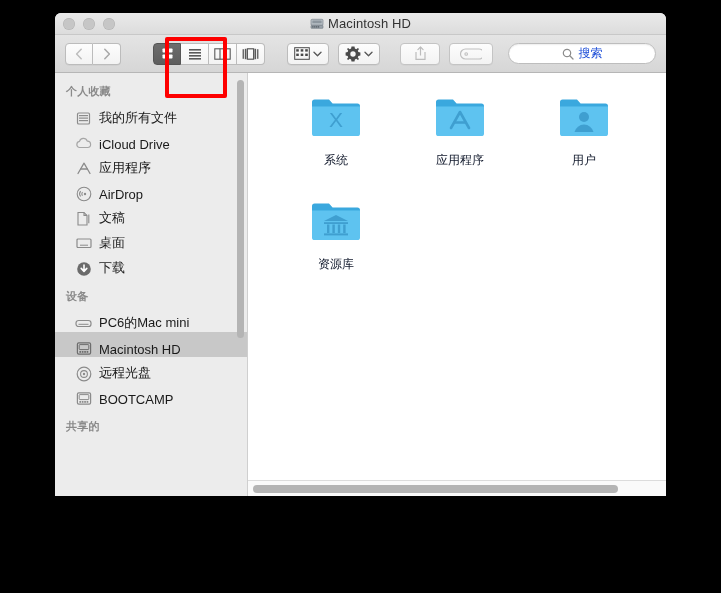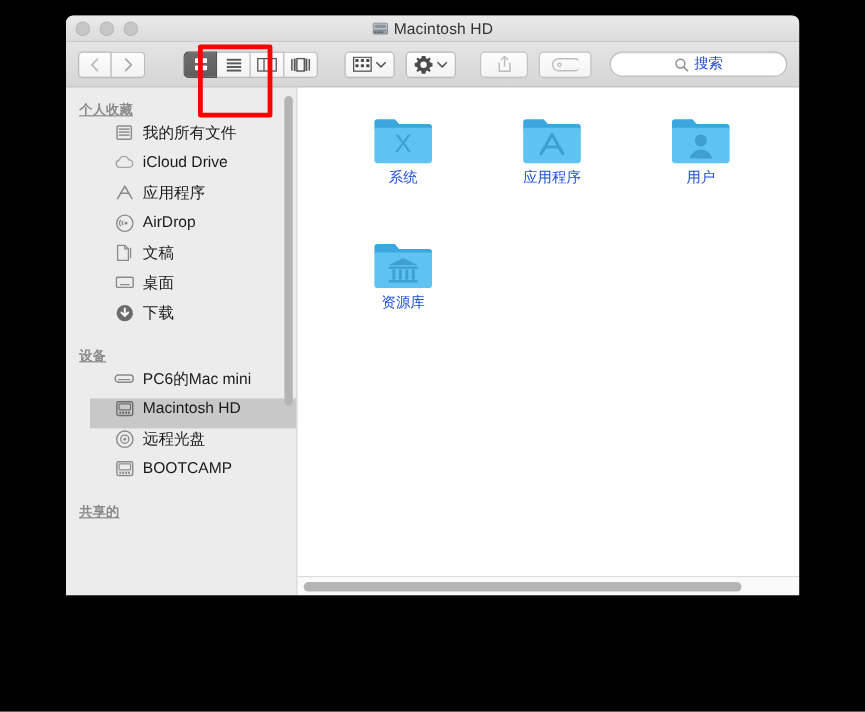--- a/index.html
+++ b/index.html
@@ -165,32 +165,30 @@
     overflow: hidden;
     flex: 0 0 auto;
     padding-top: 7px;
   }
   .sb-header {
     font-size: 11px;
     font-weight: bold;
     color: #8a8a8a;
     padding: 4px 0 3px 11px;
     letter-spacing: 0.2px;
-    text-decoration: underline;
   }
   .sb-item {
     height: 25px;
     display: flex;
-    align-items: flex-start;
+    align-items: flex-end;
     gap: 7px;
     padding-left: 20px;
     font-size: 13px;
     color: #1a1a1a;
     cursor: default;
-    margin-left: 20px;
   }
   .sb-item.selected { background: #c8c8c8; }
   .sb-icon { width: 17px; height: 17px; flex: 0 0 17px; display: flex; align-items:center; justify-content:center; }
   .sb-label { white-space: nowrap; overflow: hidden; }
 
   .sb-scrollbar {
     position: absolute;
     right: 3px;
     top: 7px;
     width: 7px;
@@ -217,23 +215,23 @@
     width: 124px;
     height: 104px;
     display: flex;
     flex-direction: column;
     align-items: center;
     cursor: default;
     padding-top: 6px;
   }
   .folder-ico { width: 52px; height: 46px; }
   .file-label {
-    margin-top: 2px;
+    margin-top: 14px;
     font-size: 12px;
-    color: #1d4ed8;
+    color: #0f172a;
     text-align: center;
     line-height: 14px;
     max-width: 118px;
     overflow: hidden;
   }
 
   .h-scrollbar-track {
     position: absolute;
     left: 0; right: 0; bottom: 0;
     height: 16px;

